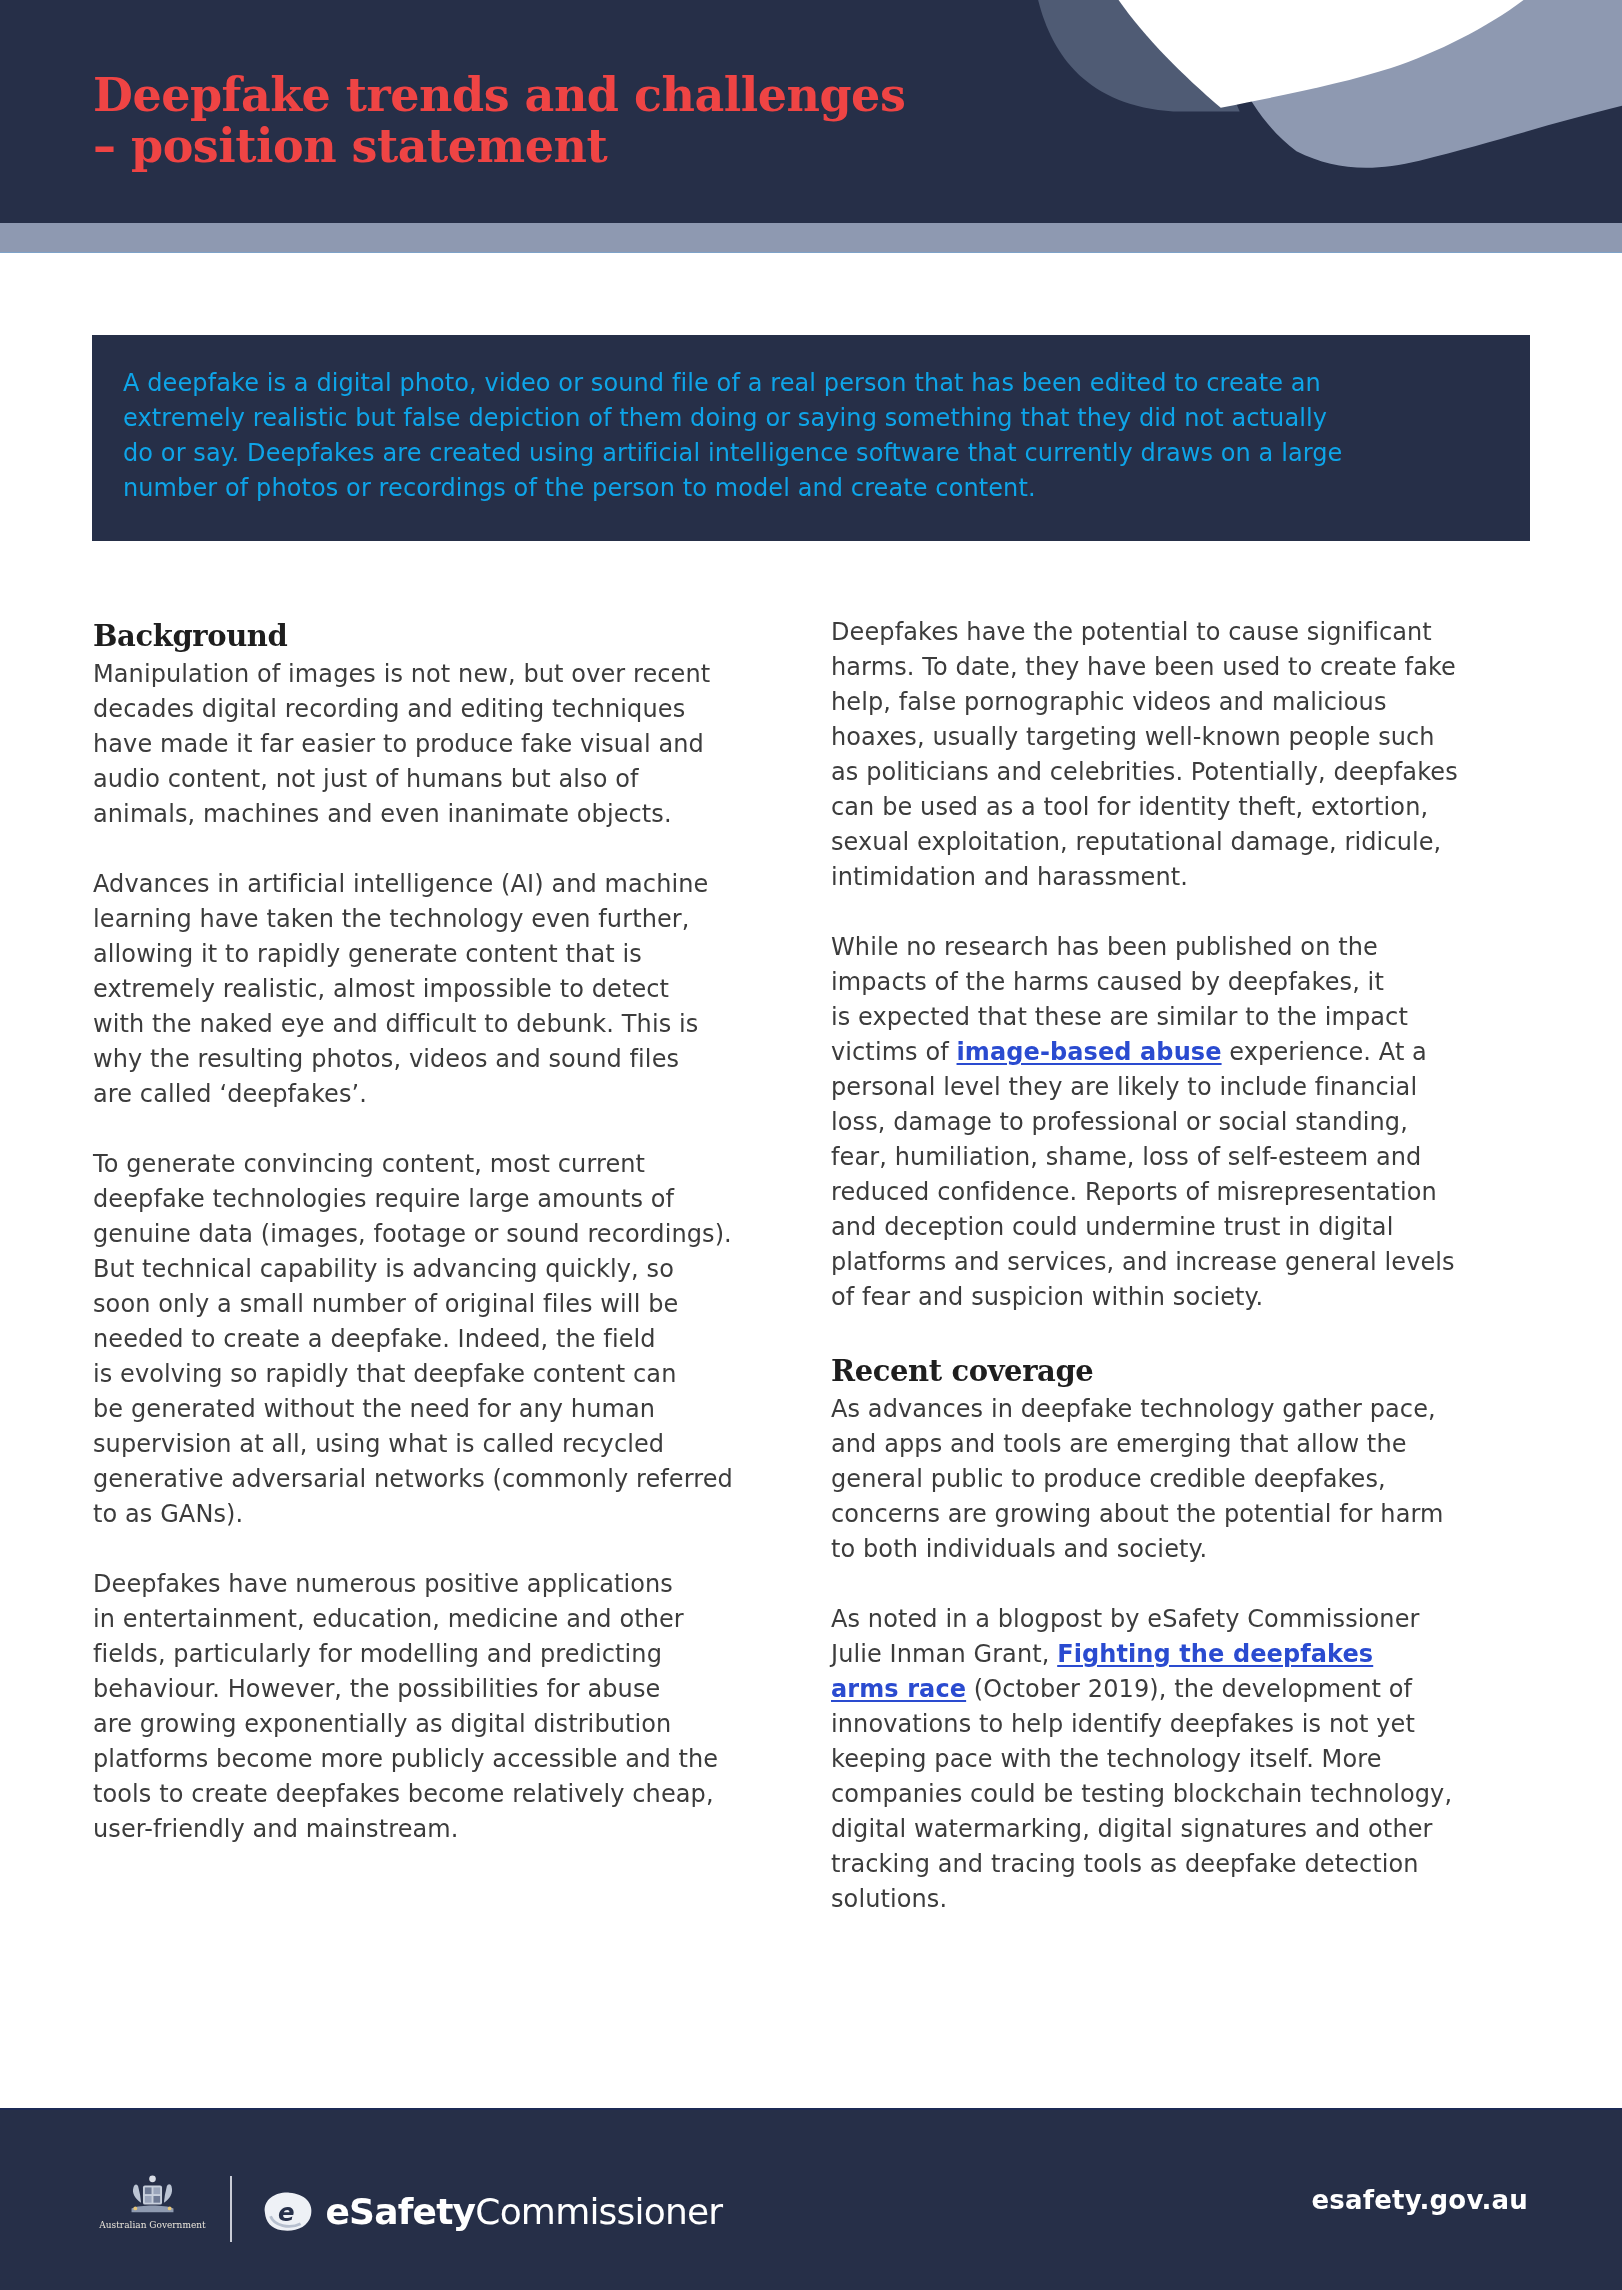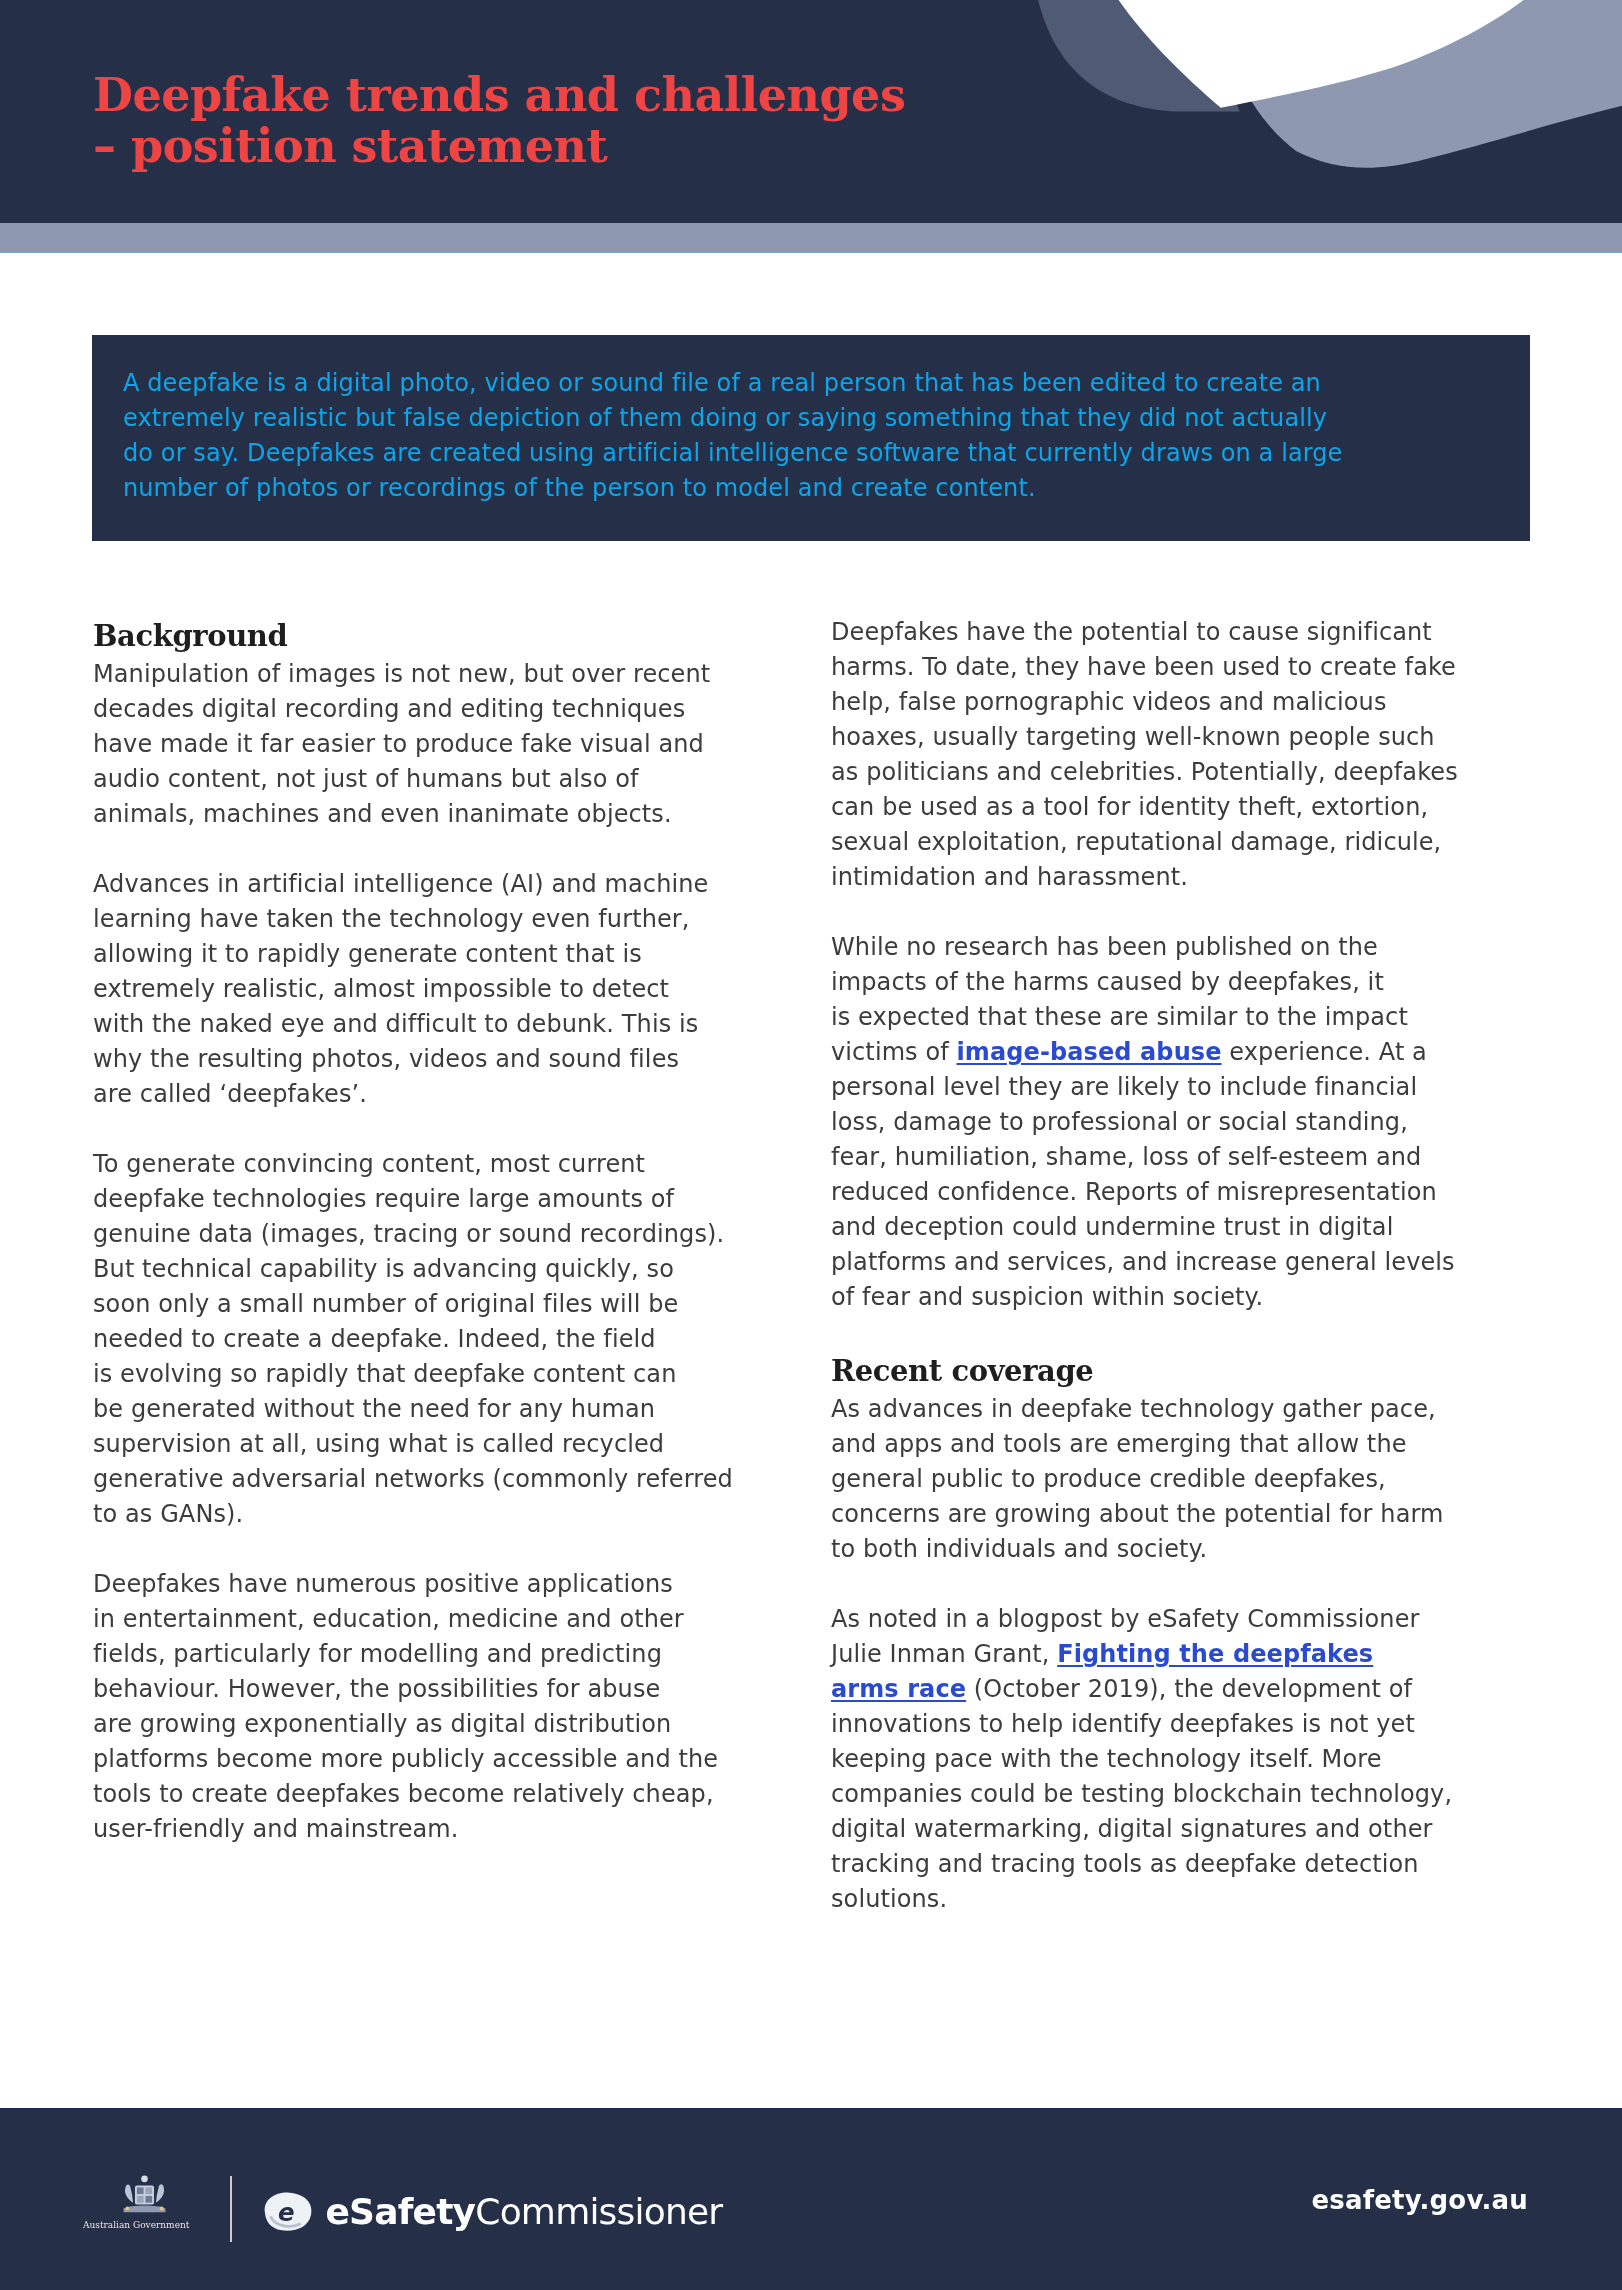--- a/index.html
+++ b/index.html
@@ -111,24 +111,25 @@
       position: absolute;
       left: 0; top: 2108px;
       width: 1622px;
       height: 183px;
       background: #262f48;
       border-top: 2.8px solid #1c2a55;
       box-sizing: border-box;
     }
     .gov-logo {
       position: absolute;
-      left: 83px;
+      left: 91px;
       top: 64px;
       width: 123px;
       height: 66px;
+      text-align: center;
     }
     .gov-logo svg { display: block; margin: 0 auto; }
     .gov-logo .gov-text {
       display: block;
       margin-top: 1.9px;
       font-family: "DejaVu Serif", "Liberation Serif", serif;
       font-size: 9px;
       color: #e9e4da;
       white-space: nowrap;
     }
@@ -219,21 +220,21 @@
     <span class="line">allowing it to rapidly generate content that is</span>
     <span class="line">extremely realistic, almost impossible to detect</span>
     <span class="line">with the naked eye and difficult to debunk. This is</span>
     <span class="line">why the resulting photos, videos and sound files</span>
     <span class="line">are called ‘deepfakes’.</span>
   </p>
 
   <p class="para">
     <span class="line">To generate convincing content, most current</span>
     <span class="line">deepfake technologies require large amounts of</span>
-    <span class="line">genuine data (images, tracing or sound recordings).</span>
+    <span class="line">genuine data (images, footage or sound recordings).</span>
     <span class="line">But technical capability is advancing quickly, so</span>
     <span class="line">soon only a small number of original files will be</span>
     <span class="line">needed to create a deepfake. Indeed, the field</span>
     <span class="line">is evolving so rapidly that deepfake content can</span>
     <span class="line">be generated without the need for any human</span>
     <span class="line">supervision at all, using what is called recycled</span>
     <span class="line">generative adversarial networks (commonly referred</span>
     <span class="line">to as GANs).</span>
   </p>
 

